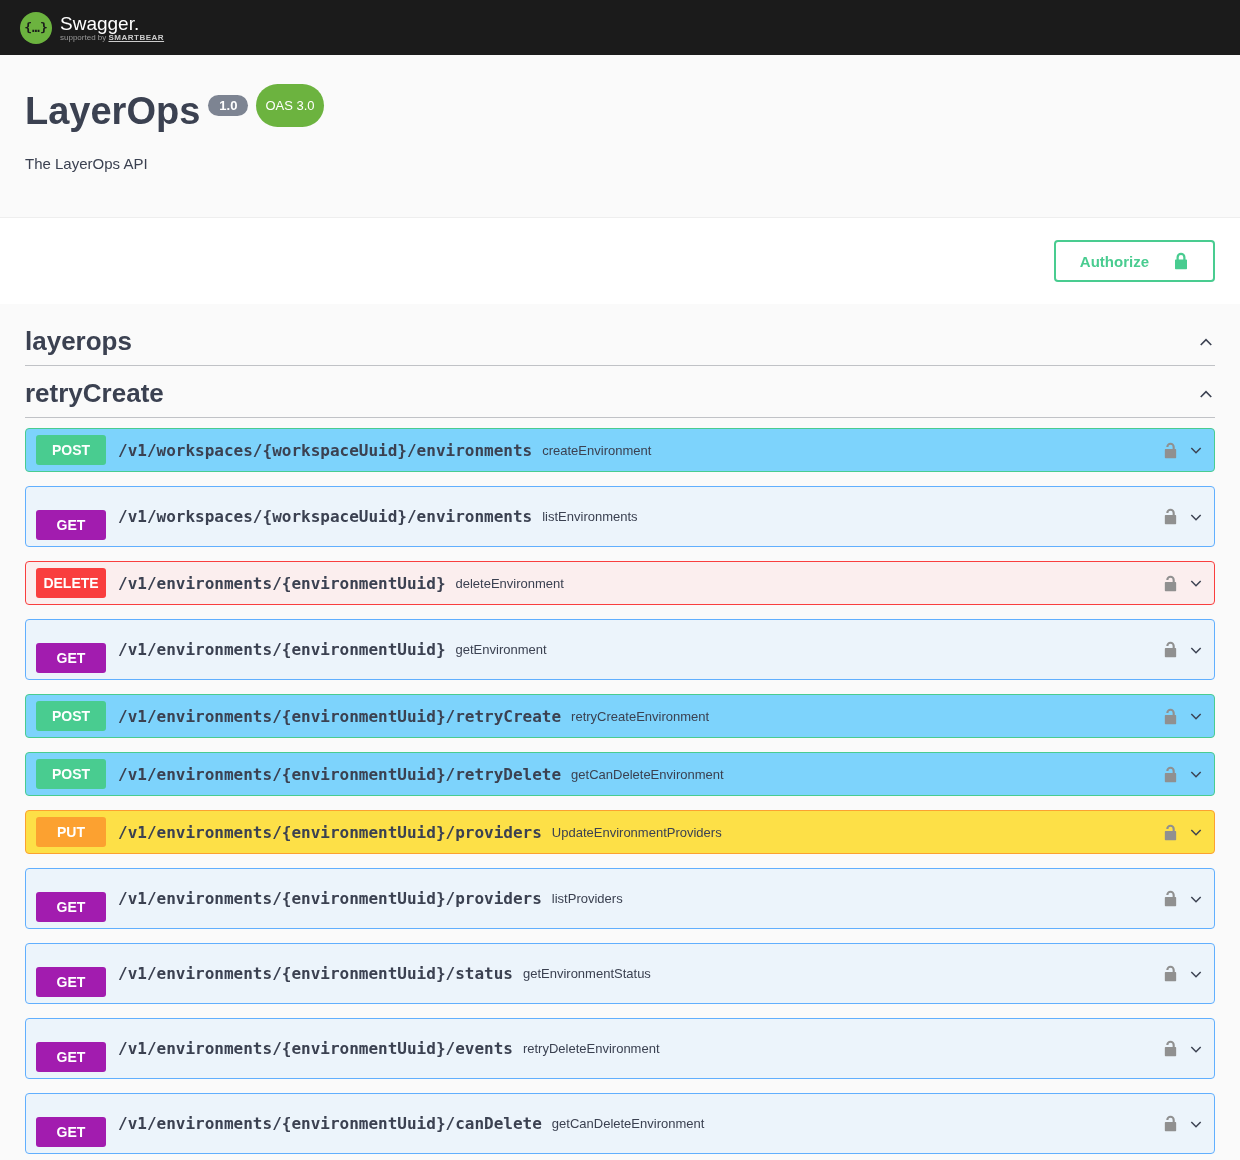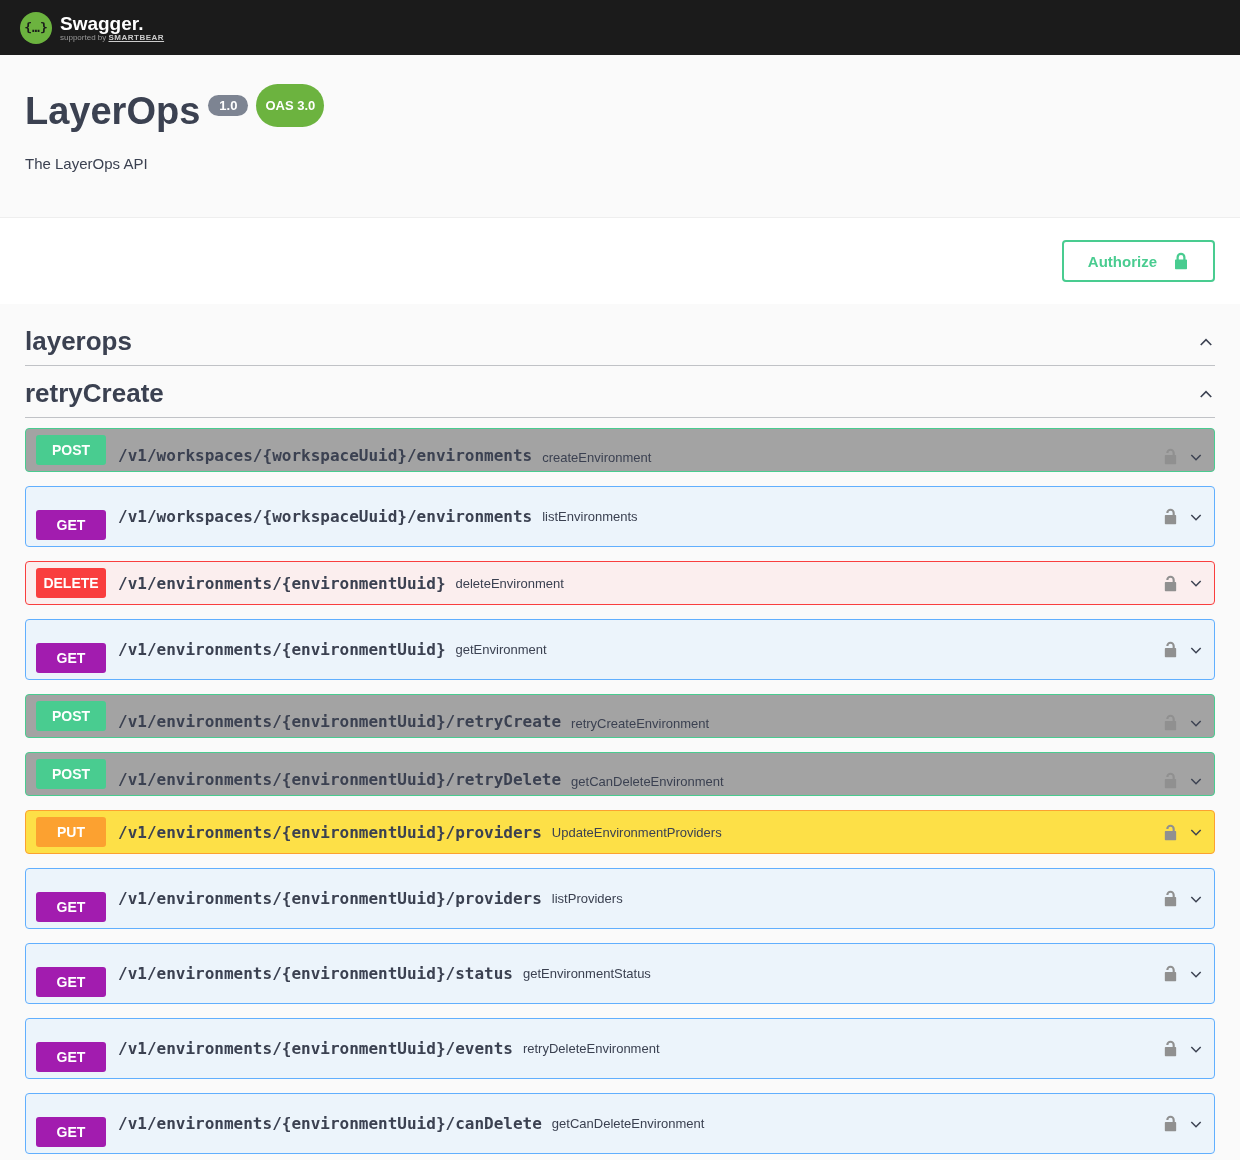--- a/index.html
+++ b/index.html
@@ -1,38 +1,38 @@
 <!DOCTYPE html>
 <html><head>
 <meta charset="utf-8">
 <style>
   * { box-sizing: border-box; margin: 0; padding: 0; }
   body { font-family: -apple-system, BlinkMacSystemFont, "Segoe UI", sans-serif; background: #fff; width: 1240px; }
   .topbar { background: #1b1b1b; height: 55px; display: flex; align-items: center; padding: 0 20px; }
   .swagger-logo { display: flex; align-items: center; gap: 8px; }
   .swagger-circle { width: 32px; height: 32px; border-radius: 50%; background: #6cb33f; display: flex; align-items: center; justify-content: center; color: #1b1b1b; font-weight: bold; font-size: 13px; font-family: monospace; }
-  .swagger-text { color: #fff; font-size: 19px; font-weight: 700; }
+  .swagger-text { color: #fff; font-size: 19px; font-weight: 400; }
   .swagger-sub { color: #999; font-size: 8px; margin-top: -2px; }
   .swagger-sub .sb { color: #ccc; font-weight: 600; letter-spacing: 0.5px; text-decoration: underline; }
   .header-area { background: #fafafa; padding: 35px 25px 45px; border-bottom: 1px solid #eee; }
   .api-title { font-size: 38px; font-weight: 700; color: #3b4151; display: inline-flex; align-items: center; gap: 8px; }
   .version-badge { background: #7d8492; color: #fff; font-size: 13px; font-weight: 700; border-radius: 45px; padding: 3px 11px; position: relative; top: -6px; }
-  .oas-badge { background: #6cb33f; color: #fff; font-size: 13px; font-weight: 700; border-radius: 45px; padding: 14px 9px; position: relative; top: -6px; }
+  .oas-badge { background: #6cb33f; color: #fff; font-size: 13px; font-weight: 400; border-radius: 45px; padding: 14px 9px; position: relative; top: -6px; }
   .api-desc { color: #3b4151; font-size: 15px; margin-top: 22px; }
   .auth-area { background: #fff; padding: 22px 25px; display: flex; justify-content: flex-end; }
-  .authorize-btn { border: 2px solid #49cc90; background: #fff; color: #49cc90; font-size: 15px; font-weight: 700; padding: 10px 24px; border-radius: 4px; display: inline-flex; align-items: center; gap: 16px; cursor: pointer; }
+  .authorize-btn { border: 2px solid #49cc90; background: #fff; color: #49cc90; font-size: 15px; font-weight: 700; padding: 10px 24px; border-radius: 4px; display: inline-flex; align-items: center; gap: 24px; cursor: pointer; }
   .authorize-btn svg { width: 16px; height: 18px; fill: #49cc90; }
   .content { background: #fafafa; padding: 10px 25px 0; }
   .tag { border-bottom: 1px solid rgba(59,65,81,.3); padding: 12px 0 8px; display: flex; align-items: center; justify-content: space-between; cursor: pointer; }
   .tag h3 { font-size: 26px; font-weight: 700; color: #3b4151; }
   .chevron-icon { width: 18px; height: 18px; stroke: #3b4151; stroke-width: 2.2; fill: none; }
   .ops-list { padding: 10px 0; }
   .opblock { border-radius: 4px; border: 1px solid; margin-bottom: 14px; display: flex; align-items: center; padding: 6px 10px; cursor: pointer; }
   .opblock.get { background: #ecf4fb; border-color: #61affe; }
-  .opblock.post { background: #a3a3a3; border-color: #49cc90; align-items: flex-end; }
+  .opblock.post { background: #7dd3fc; border-color: #49cc90; }
   .opblock.put { background: #fde047; border-color: #fca130; }
   .opblock.delete { background: #fbeeee; border-color: #f93e3e; }
   .method-badge { min-width: 70px; text-align: center; color: #fff; font-size: 14px; font-weight: 700; padding: 7px 0; border-radius: 3px; margin-right: 12px; }
   .opblock.get .method-badge { background: #a21caf; margin-top: 17px; }
   .opblock.post .method-badge { background: #49cc90; }
   .opblock.put .method-badge { background: #fca130; }
   .opblock.delete .method-badge { background: #f93e3e; }
   .op-path { font-family: "SFMono-Regular", Menlo, Consolas, monospace; font-size: 16px; font-weight: 700; color: #3b4151; }
   .op-summary { font-size: 13px; color: #3b4151; margin-left: 10px; }
   .op-right { margin-left: auto; display: flex; align-items: center; gap: 10px; }

